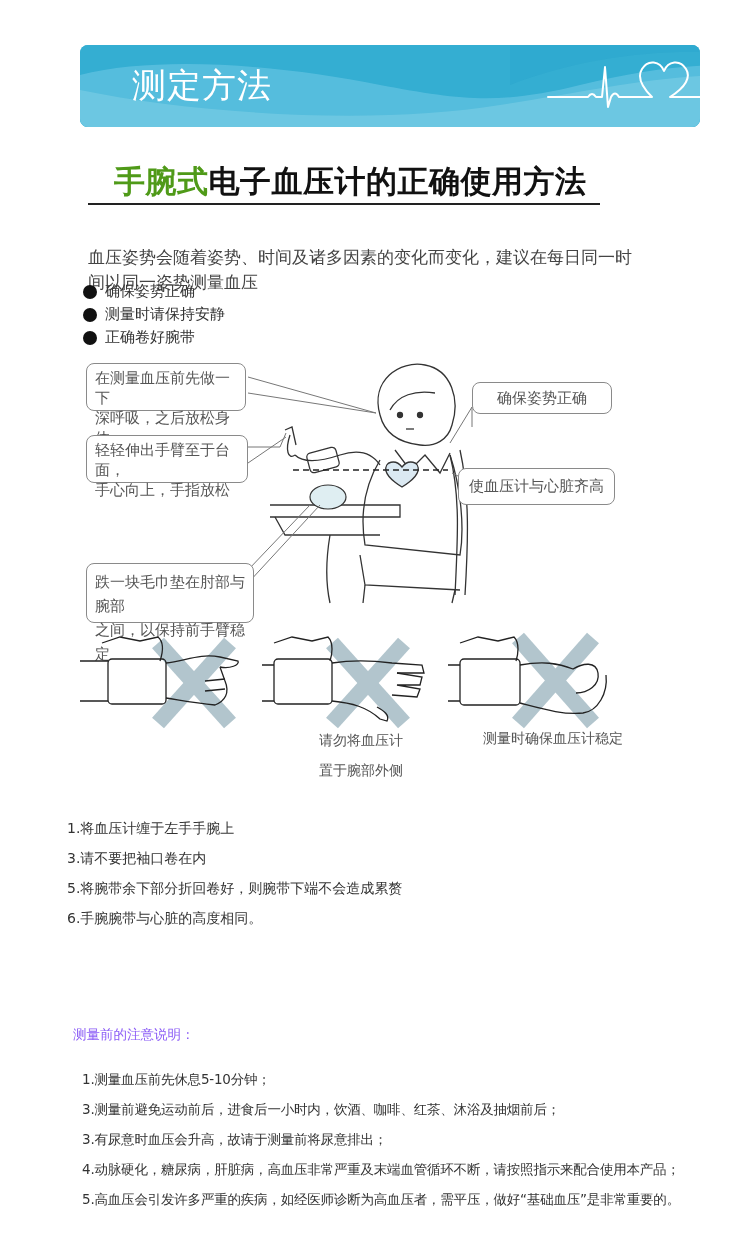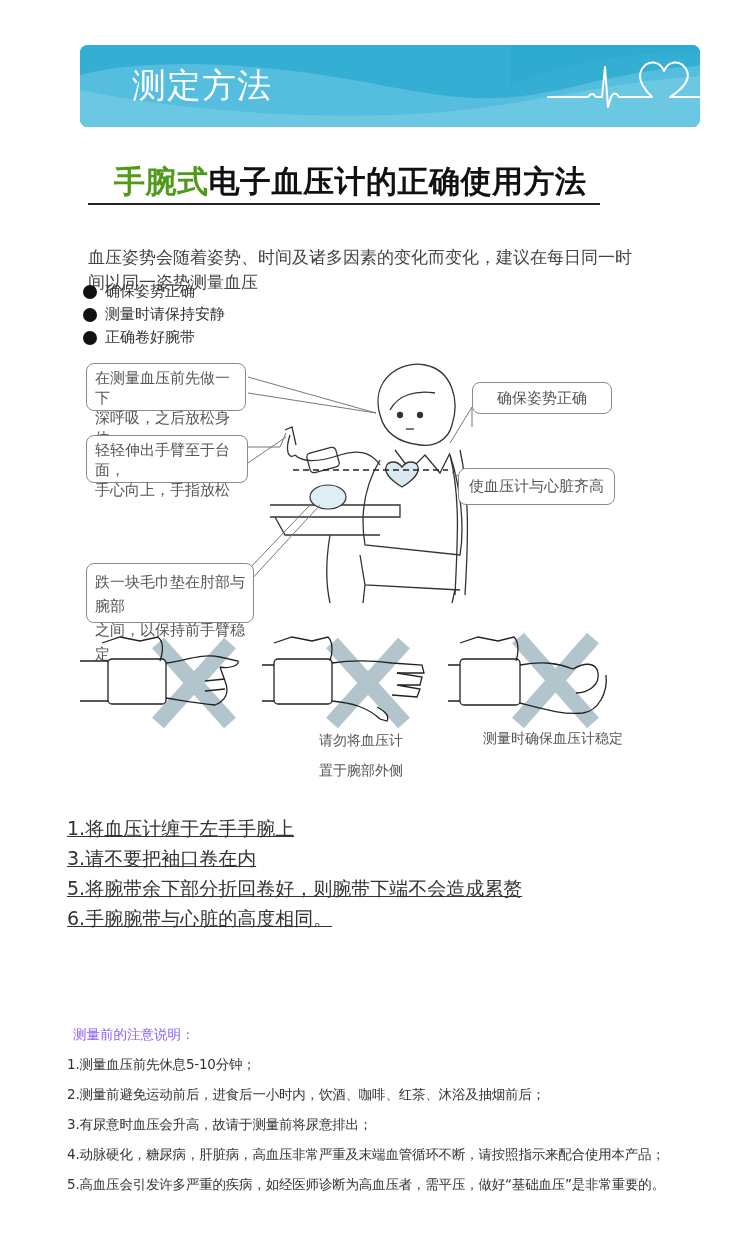--- a/index.html
+++ b/index.html
@@ -33,23 +33,23 @@
   .illus { position:absolute; left:80px; top:355px; width:560px; height:250px; }
   .callout { position:absolute; border:1.5px solid #8a8a8a; border-radius:8px; background:#fff;
              font-size:15px; color:#555; line-height:20px; padding:4px 8px; box-sizing:border-box; }
 
   
   .wrists { position:absolute; left:70px; top:615px; width:580px; height:180px; }
   .wrist-cap { position:absolute; font-size:14px; color:#555; line-height:30px; text-align:center; }
 
   
   .steps { position:absolute; left:67px; top:813px; margin:0; padding:0; list-style:none; }
-  .steps li { font-size:19px; color:#333; line-height:30px; white-space:nowrap;text-decoration:underline; }
+  .steps li { font-size:14px; color:#333; line-height:30px; white-space:nowrap; }
   .notes-title { position:absolute; left:73px; top:1019px; font-size:13.5px; color:#8b5cf6; line-height:30px; }
-  .notes { position:absolute; left:67px; top:1049px; margin:0; padding:0; list-style:none; }
+  .notes { position:absolute; left:67px; top:1049px; margin:15px; padding:0; list-style:none; }
   .notes li { font-size:13.5px; color:#333; line-height:30px; white-space:nowrap; letter-spacing:-0.2px; }
 </style>
 </head>
 <body>
 
 <div class="banner">
   <svg class="bg" width="698" height="82" viewBox="0 0 698 82">
     <rect width="698" height="82" fill="#34aed2"></rect>
     <path d="M0,30 C80,10 200,20 300,40 C380,55 420,60 500,40 C580,20 650,15 698,25 L698,82 L0,82 Z" fill="#5cc0df" opacity="0.85"></path>
     <path d="M0,45 C120,70 300,80 420,60 C520,45 620,20 698,35 L698,82 L0,82 Z" fill="#7fcfe6" opacity="0.55"></path>
@@ -204,17 +204,17 @@
 <ul class="steps">
   <li>1.将血压计缠于左手手腕上</li>
   <li>3.请不要把袖口卷在内</li>
   <li>5.将腕带余下部分折回卷好，则腕带下端不会造成累赘</li>
   <li>6.手腕腕带与心脏的高度相同。</li>
 </ul>
 
 <div class="notes-title">测量前的注意说明：</div>
 <ul class="notes">
   <li>1.测量血压前先休息5-10分钟；</li>
-  <li>2.测量前避免运动前后，进食后一小时内，饮酒、咖啡、红茶、沐浴及抽烟前后；</li>
+  <li>3.测量前避免运动前后，进食后一小时内，饮酒、咖啡、红茶、沐浴及抽烟前后；</li>
   <li>3.有尿意时血压会升高，故请于测量前将尿意排出；</li>
   <li>4.动脉硬化，糖尿病，肝脏病，高血压非常严重及末端血管循环不断，请按照指示来配合使用本产品；</li>
   <li>5.高血压会引发许多严重的疾病，如经医师诊断为高血压者，需平压，做好“基础血压”是非常重要的。</li>
 </ul>
 
 </body></html>

